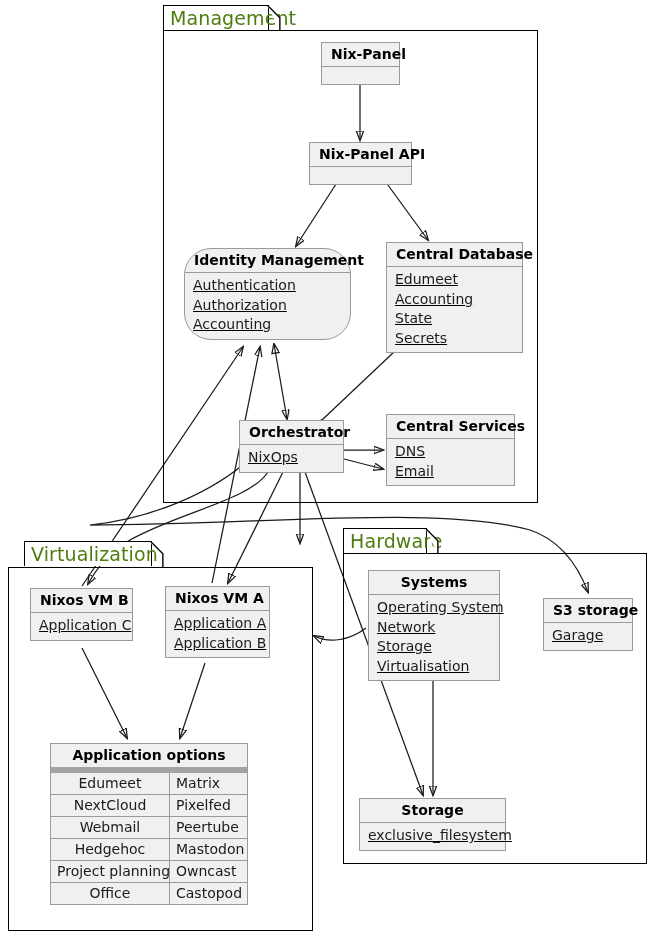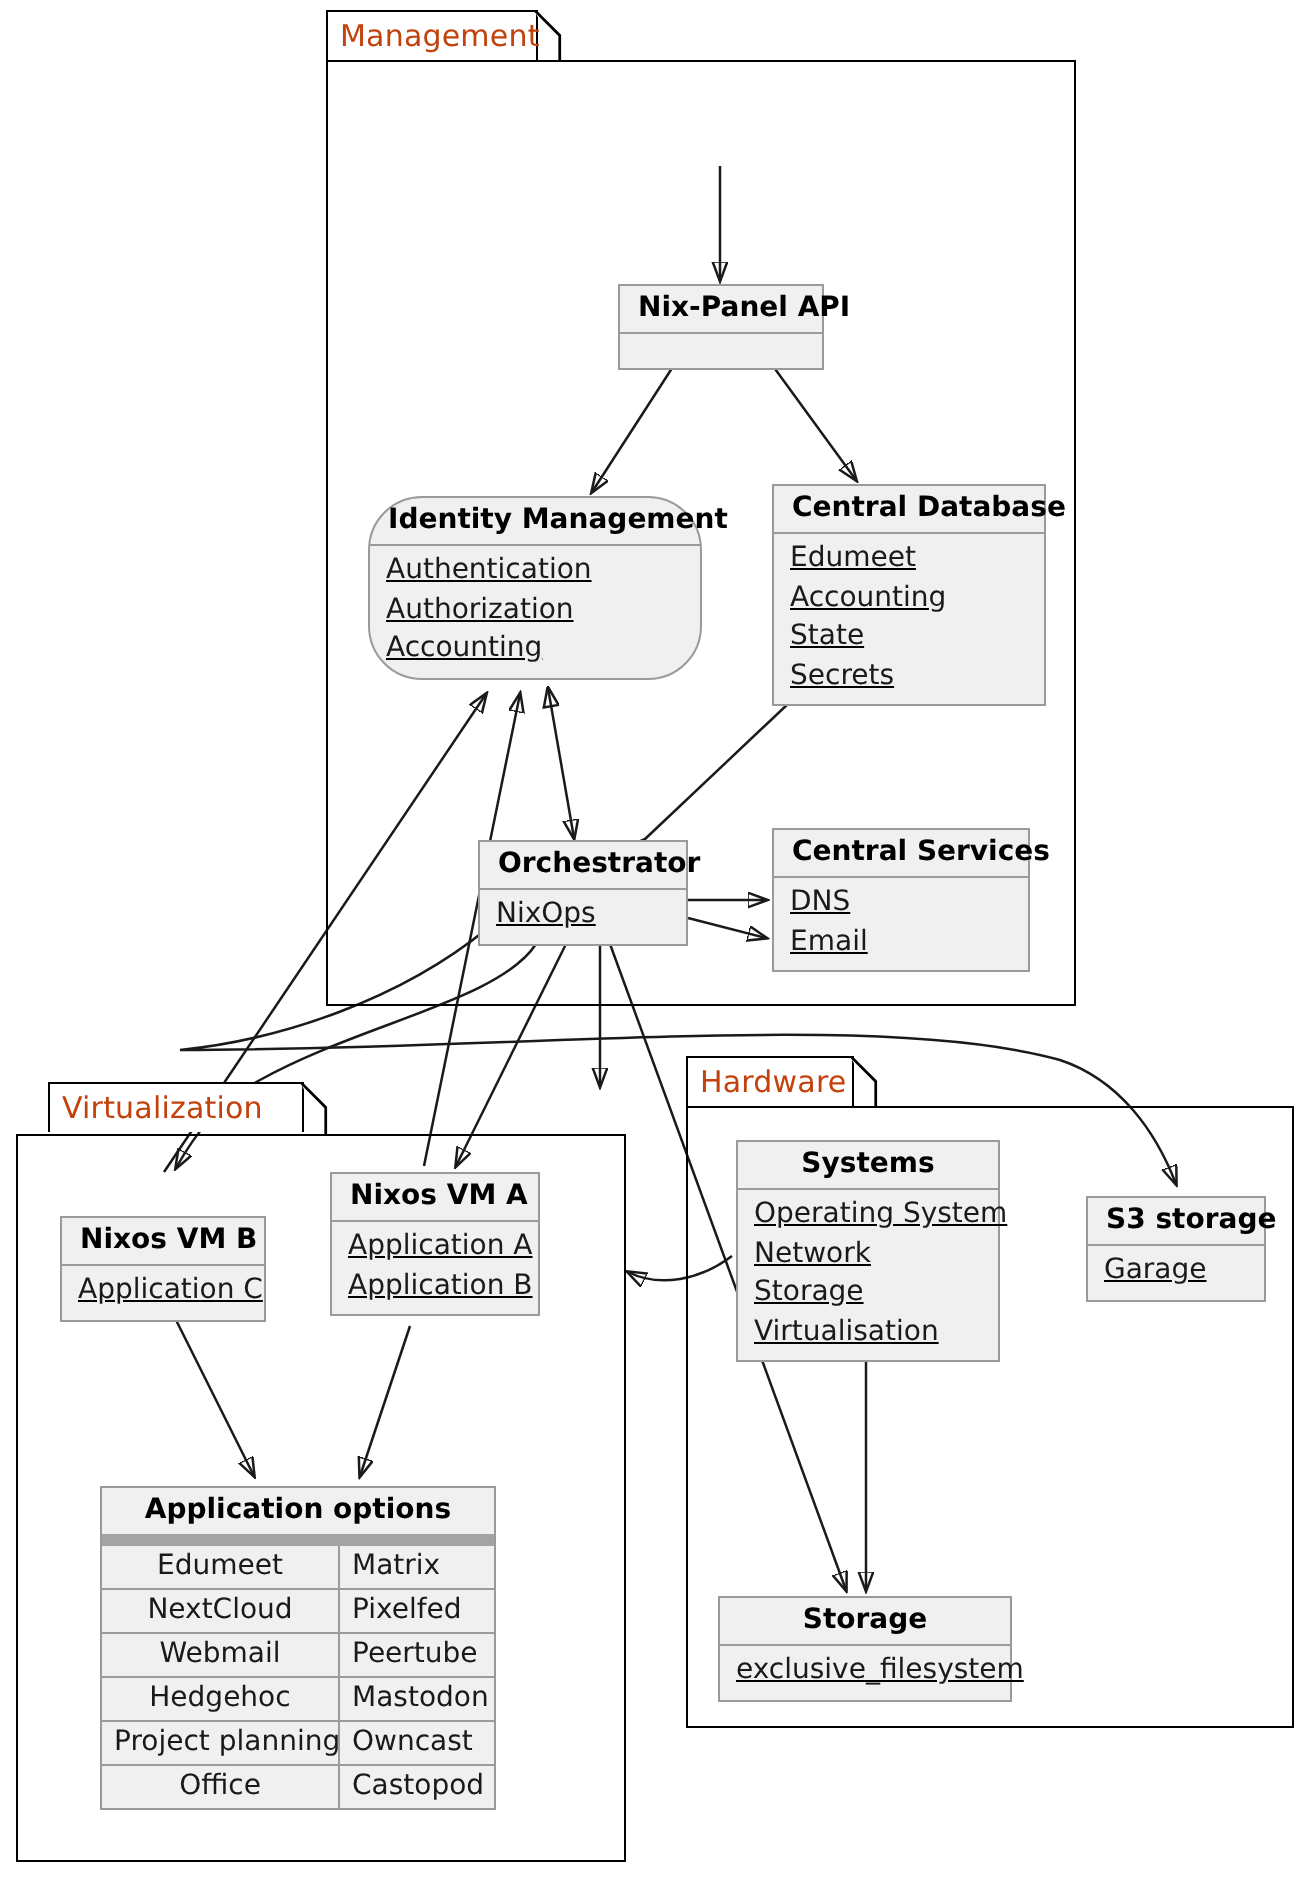--- a/index.html
+++ b/index.html
@@ -7,21 +7,21 @@
        font-family:"DejaVu Sans","Liberation Sans",sans-serif;
        -webkit-font-smoothing:antialiased;}
   #stage{position:absolute;left:0;top:0;width:654px;height:939px;overflow:hidden;}
 
   
   .pkg{position:absolute;box-sizing:border-box;border:1.4px solid #000;background:transparent;}
   .pkg-tab{position:absolute;box-sizing:border-box;height:25px;
            border:1.4px solid #000;border-bottom:none;background:#fff;
            display:flex;align-items:center;padding:0 6px;}
   .pkg-tab .ear{position:absolute;right:-13px;top:-1.4px;width:14px;height:26.4px;}
-  .pkg-title{font-size:15px;color:#c2410c;white-space:nowrap;letter-spacing:.1px;}
+  .pkg-title{font-size:19px;color:#4d7c0f;white-space:nowrap;letter-spacing:.1px;}
 
   
   .node{position:absolute;box-sizing:border-box;border:1px solid #9a9a9a;
         background:#f0f0f0;display:flex;flex-direction:column;}
   .node .hdr{box-sizing:border-box;text-align:center;font-weight:bold;font-size:14px;
              color:#000;padding:3px 9px 4px;border-bottom:1px solid #9a9a9a;
              white-space:nowrap;}
   .node .body{box-sizing:border-box;padding:3px 8px 4px;display:flex;flex-direction:column;text-decoration:underline;}
   .node .body .line{font-size:14px;color:#1a1a1a;line-height:19.5px;white-space:nowrap;}
   .node.empty .body{min-height:17px;}
@@ -94,20 +94,24 @@
   </svg>
 
   <div class="pkg" style="left:163px;top:30px;width:375px;height:473px;"></div>
   <div class="pkg-tab" style="left:163px;top:5px;width:106px;">
     <span class="pkg-title">Management</span>
     <svg class="ear" viewBox="0 0 14 27">
       <path d="M0,0 L13,13 L13,27" fill="#fff" stroke="#000" stroke-width="1.4"></path>
     </svg>
   </div>
 
+  <div class="node empty" style="left:321px;top:42px;width:79px;">
+    <div class="hdr">Nix-Panel</div>
+    <div class="body"></div>
+  </div>
 
   <div class="node empty" style="left:309px;top:142px;width:103px;">
     <div class="hdr">Nix-Panel API</div>
     <div class="body"></div>
   </div>
 
   <div class="node" style="left:184px;top:248px;width:167px;border-radius:27px;">
     <div class="hdr">Identity Management</div>
     <div class="body">
       <span class="line">Authentication</span>
@@ -142,21 +146,21 @@
   </div>
 
   <div class="pkg" style="left:8px;top:567px;width:305px;height:364px;"></div>
   <div class="pkg-tab" style="left:8px;top:541px;width:128px;margin-left:16px;">
     <span class="pkg-title">Virtualization</span>
     <svg class="ear" viewBox="0 0 14 27">
       <path d="M0,0 L13,13 L13,27" fill="#fff" stroke="#000" stroke-width="1.4"></path>
     </svg>
   </div>
 
-  <div class="node" style="left:30px;top:608px;width:103px;">
+  <div class="node" style="left:30px;top:588px;width:103px;">
     <div class="hdr">Nixos VM B</div>
     <div class="body">
       <span class="line">Application C</span>
     </div>
   </div>
 
   <div class="node" style="left:165px;top:586px;width:105px;">
     <div class="hdr">Nixos VM A</div>
     <div class="body">
       <span class="line">Application A</span>

